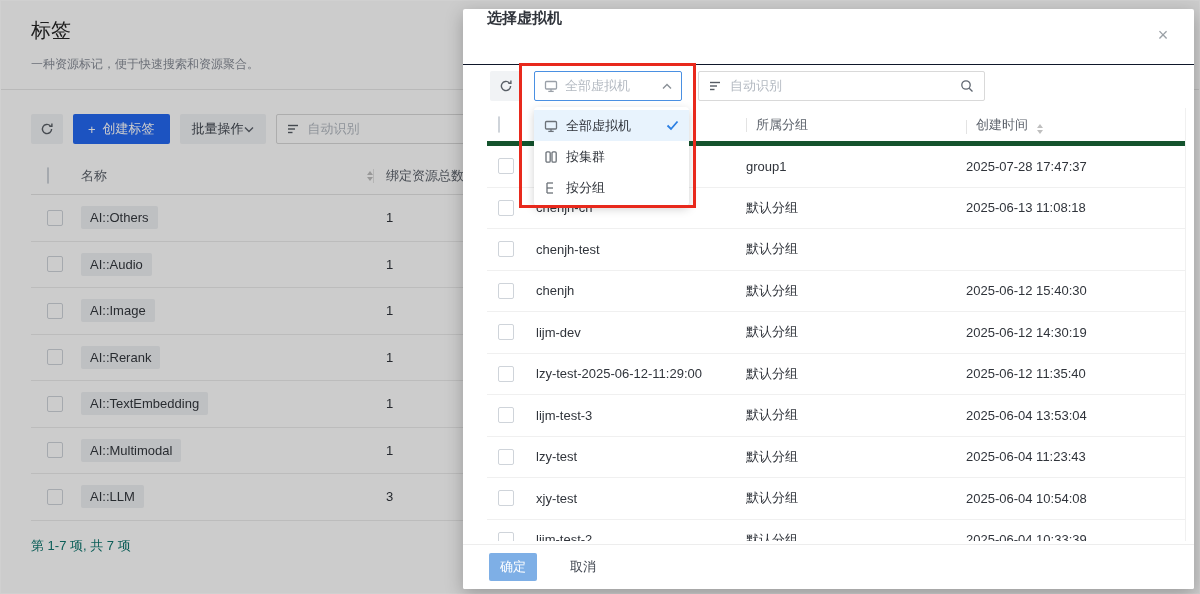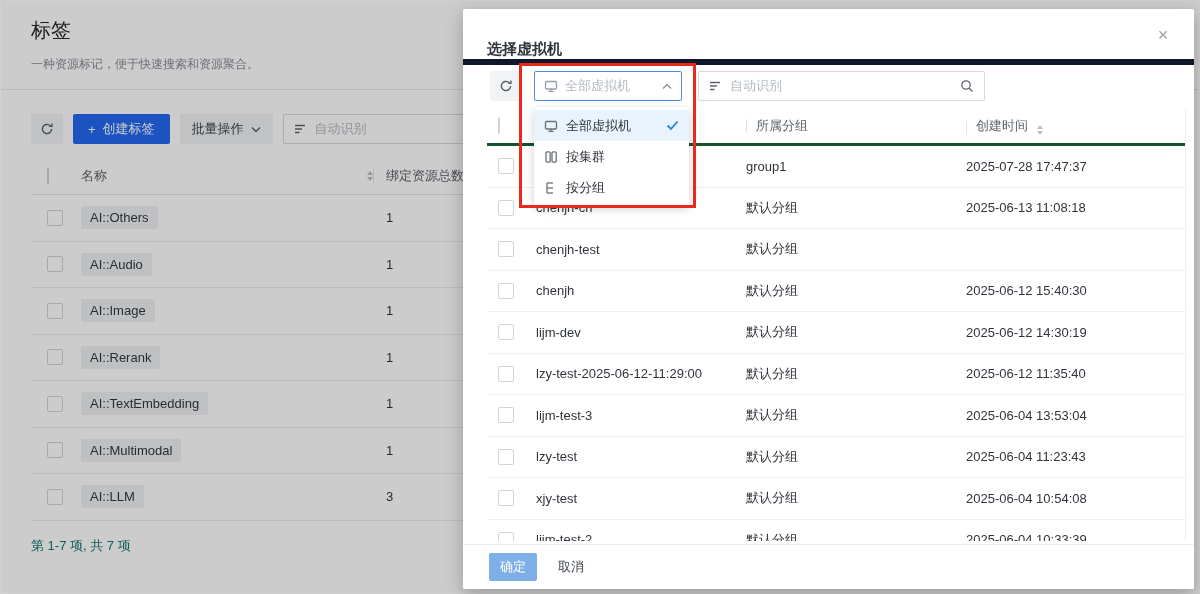--- a/index.html
+++ b/index.html
@@ -11,21 +11,21 @@
   .page { position:absolute; inset:0; background:#fff; }
   .page-title { position:absolute; left:30px; top:16px; font-size:20px; font-weight:400; color:#262626; }
   .page-sub { position:absolute; left:30px; top:55px; font-size:12px; color:#878c96; }
   .page-divider { position:absolute; left:0; top:88px; width:100%; border-top:1px solid #e8e8e8; }
   .toolbar { position:absolute; left:30px; top:113px; display:flex; gap:10px; align-items:center; }
   .icon-btn { width:32px; height:30px; background:#f1f3f5; border:none; border-radius:2px;
     display:flex; align-items:center; justify-content:center; color:#595f66; cursor:pointer; }
   .btn-primary { height:30px; padding:0 15px; background:#2468f2; color:#fff; font-size:13px;
     border:none; border-radius:2px; display:flex; align-items:center; gap:7px; cursor:pointer; }
   .btn-gray { height:30px; padding:0 12px; background:#f1f3f5; color:#3d434d; font-size:13px;
-    border:none; border-radius:2px; display:flex; align-items:center; gap:7px; cursor:pointer; }
+    border:none; border-radius:2px; display:flex; align-items:center; cursor:pointer; }
   .filter-box { height:30px; width:260px; border:1px solid #d9d9d9; border-radius:2px; background:#fff;
     display:flex; align-items:center; padding:0 10px; gap:8px; }
   .ph { color:#b4bac2; font-size:13px; }
   .checkbox { width:16px; height:16px; border:1px solid #cfd4da; border-radius:2px; background:#fff; flex:none; cursor:pointer; }
   .vline { width:1px; height:14px; background:#e3e3e3; flex:none; }
   .sort { display:inline-flex; flex-direction:column; gap:2px; margin-left:7px; cursor:pointer; }
   .sort i { width:0; height:0; border-left:3.5px solid transparent; border-right:3.5px solid transparent; }
   .sort .up { border-bottom:4.5px solid #bfbfbf; }
   .sort .down { border-top:4.5px solid #bfbfbf; }
 
@@ -38,48 +38,48 @@
   .chip { background:#eef0f3; color:#33373d; padding:4px 9px; border-radius:2px; font-size:13px; }
   .count { color:#30343b; padding-left:13px; }
   .pagination { position:absolute; left:30px; top:536px; font-size:13px; color:#0f766e; }
 
   
   .dim { position:absolute; inset:0; background:rgba(0,0,0,0.2); z-index:5; }
 
   
   .modal { position:absolute; left:462px; top:8px; width:731px; height:580px; background:#fff;
     z-index:10; border-radius:2px; box-shadow:0 5px 18px rgba(0,0,0,0.25); }
-  .m-header { height:56px; border-bottom:6px solid #0f172a; display:flex; align-items:flex-end; padding:0 24px; }
+  .m-header { height:56px; border-bottom:1px solid #0f172a; display:flex; align-items:flex-start; padding:0 24px; }
   .m-title { font-size:15px; font-weight:600; color:#30343b; }
   .m-close { position:absolute; right:18px; top:13px; width:26px; height:26px; border:none; background:none;
     font-size:18px; color:#9aa0a6; cursor:pointer; line-height:26px; }
   .m-refresh { position:absolute; left:27px; top:62px; }
   .vm-select { position:absolute; left:71px; top:62px; width:148px; height:30px; border:1px solid #4a90e2;
     border-radius:2px; background:#fff; display:flex; align-items:center; padding:0 9px; gap:7px; cursor:pointer; }
   .vm-search { position:absolute; left:235px; top:62px; width:287px; height:30px; border:1px solid #d9d9d9;
     border-radius:2px; background:#fff; display:flex; align-items:center; padding:0 10px; gap:8px; }
   .dd { position:absolute; left:71px; top:98px; width:155px; background:#fff; border-radius:4px;
     box-shadow:0 3px 10px rgba(0,0,0,0.18); padding:3px 0; z-index:3; }
   .dd-item { height:31px; display:flex; align-items:center; padding:0 10px; gap:8px; font-size:13px;
     color:#30343b; cursor:pointer; }
   .dd-item.sel { background:#e8f3fd; }
   .dd-item .spacer { margin-left:auto; display:flex; }
   .red-box { position:absolute; left:56px; top:54px; width:177px; height:145px; border:3px solid #e8291c;
     z-index:4; pointer-events:none; }
 
   .mtable { position:absolute; left:24px; top:99px; width:699px; height:433px; overflow:hidden;
     font-size:13px; border-right:1px solid #f0f0f0; }
-  .mheader { display:flex; align-items:center; height:38px; border-bottom:3px solid #14532d; color:#5c626b; }
+  .mheader { display:flex; align-items:center; height:38px; border-bottom:5px solid #14532d; color:#5c626b; }
   .mrow { display:flex; align-items:center; height:41.5px; border-bottom:1px solid #f0f0f0; }
   .mc1 { width:49px; padding-left:11px; }
   .mc2 { width:210px; }
   .mc3 { width:220px; display:flex; align-items:center; gap:9px; }
   .mc4 { flex:1; display:flex; align-items:flex-end; gap:9px; }
   .m-footer { position:absolute; left:0; right:0; bottom:0; height:45px; border-top:1px solid #ededed;
-    display:flex; align-items:center; padding-left:26px; background:#fff; border-radius:0 0 2px 2px; }
+    display:flex; align-items:center; padding-left:26px; background:#fff; border-radius:0 0 2px 2px;gap:12px; }
   .btn-ok { width:48px; height:28px; background:#7eafe6; color:#fff; font-size:13px; border:none;
     border-radius:2px; cursor:pointer; }
   .btn-cancel { margin-left:21px; background:none; border:none; font-size:13px; color:#3d434d; cursor:pointer; }
   svg { display:block; }
 </style>
 </head>
 <body>
 
 <div class="stage">
 

